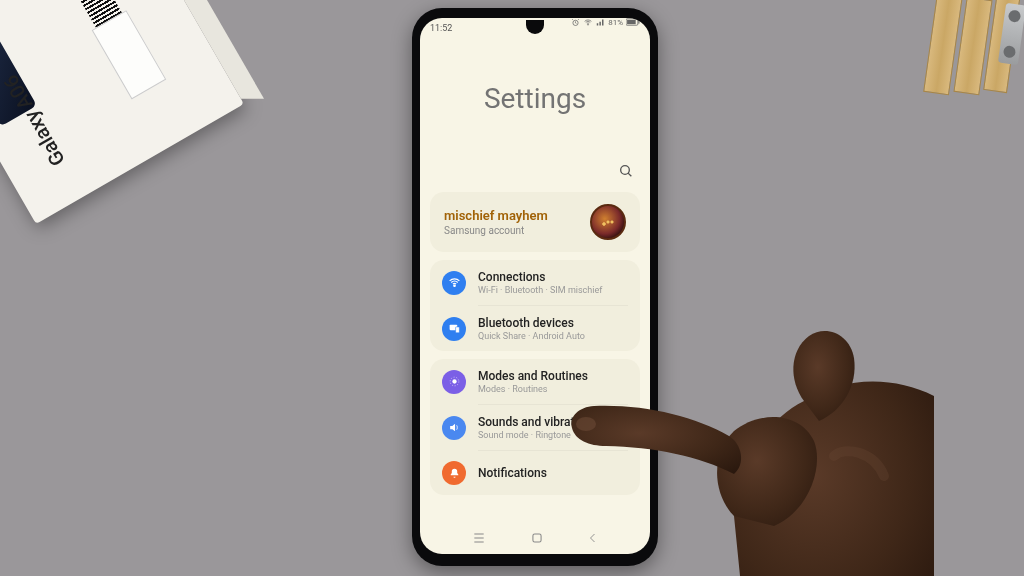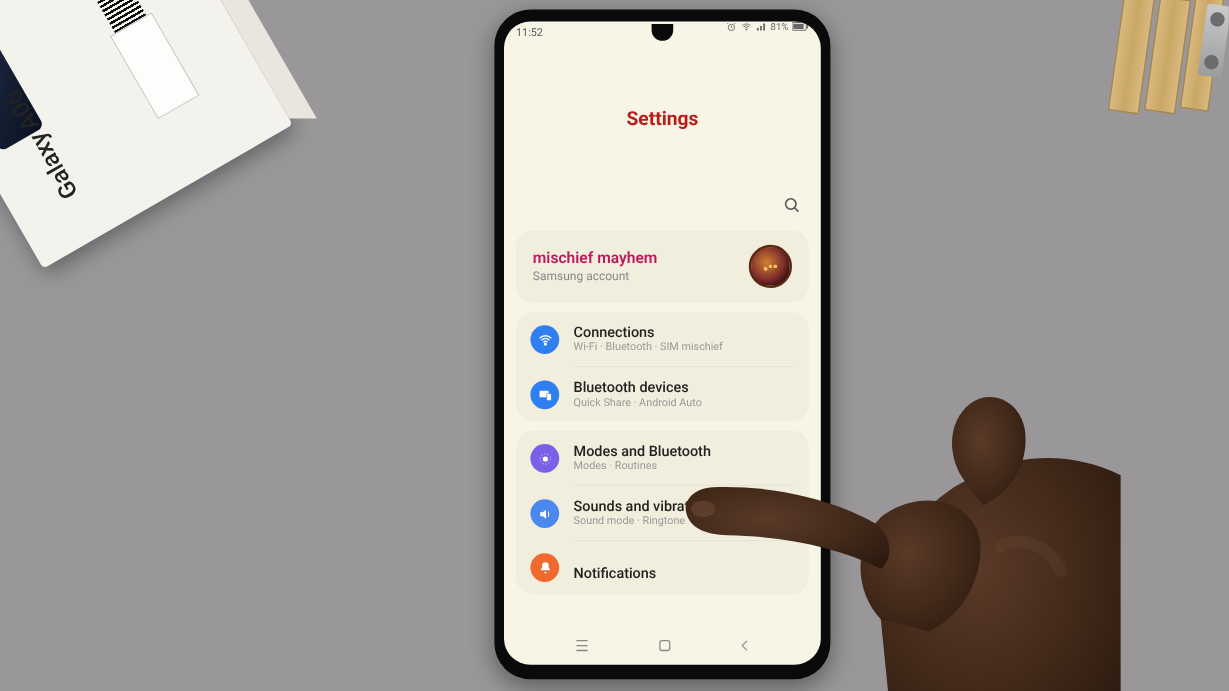--- a/index.html
+++ b/index.html
@@ -8,21 +8,21 @@
     background: #9a979a;
     font-family: -apple-system, BlinkMacSystemFont, "Segoe UI", Roboto, sans-serif;
     position: relative;
   }
 
   
   .phone {
     position: absolute;
     left: 412px;
     top: 8px;
-    width: 280px;
+    width: 246px;
     height: 558px;
     background: #0a0a0c;
     border-radius: 30px;
     box-shadow: 0 6px 20px rgba(0,0,0,0.4);
   }
   .screen {
     position: absolute;
     left: 8px; right: 8px; top: 10px; bottom: 12px;
     background: #f8f5e6;
     border-radius: 22px;
@@ -59,23 +59,23 @@
   .right-icons svg { display: block; }
 
   
   .title-area {
     height: 120px;
     display: flex;
     align-items: center;
     justify-content: center;
   }
   .title-area h1 {
-    font-size: 16px;
-    font-weight: 700;
-    color: #b91c1c;
+    font-size: 28px;
+    font-weight: 400;
+    color: #737373;
   }
 
   
   .search-row {
     height: 30px;
     display: flex;
     justify-content: flex-end;
     align-items: center;
     padding-right: 16px;
   }
@@ -83,39 +83,39 @@
   
   .account-card {
     margin: 4px 10px 8px 10px;
     background: #f1eedd;
     border-radius: 14px;
     padding: 12px 14px;
     display: flex;
     align-items: center;
     justify-content: space-between;
   }
-  .account-text .name { font-size: 13px; font-weight: 600; color: #be185d; }
+  .account-text .name { font-size: 13px; font-weight: 600; color: #a16207; }
   .account-text .sub  { font-size: 10px; color: #888; margin-top: 2px; }
   .avatar {
     width: 36px; height: 36px; border-radius: 50%;
     background: radial-gradient(circle at 40% 40%, #d08030, #7a2a2a 55%, #2a0c0c 80%);
     border: 2px solid #5a2a10;
     position: relative;
     overflow: hidden;
   }
   .avatar::after{
     content:"";
     position:absolute; inset:6px;
     background: radial-gradient(circle, #f0c060 10%, transparent 12%),
                 radial-gradient(circle at 30% 60%, #f0c060 8%, transparent 10%),
                 radial-gradient(circle at 70% 50%, #f0c060 8%, transparent 10%);
   }
   .list-item {
     display: flex;
-    align-items: flex-end;
+    align-items: center;
     padding: 10px 12px;
     gap: 12px;
   }
   .icon-circle {
     width: 24px; height: 24px; border-radius: 50%;
     display: flex; align-items: center; justify-content: center;
     flex-shrink: 0;
   }
   .ic-blue   { background: #2f7ff0; }
   .ic-blue2  { background: #2f7ff0; }
@@ -348,21 +348,21 @@
 
     <div class="list-group">
       <div class="list-item">
         <div class="icon-circle ic-purple">
           <svg viewBox="0 0 24 24" fill="#fff">
               <circle cx="12" cy="12" r="4"></circle>
               <circle cx="12" cy="12" r="8" fill="none" stroke="#fff" stroke-width="1" stroke-dasharray="2 3"></circle>
             </svg>
         </div>
         <div class="item-text">
-          <div class="title">Modes and Bluetooth</div>
+          <div class="title">Modes and Routines</div>
           <div class="sub">Modes · Routines</div>
         </div>
       </div>
       <div class="divider"></div>
       <div class="list-item">
         <div class="icon-circle ic-audio">
           <svg viewBox="0 0 24 24" fill="#fff">
               <path d="M4 9v6h4l5 4V5L8 9H4z"></path>
               <path d="M16 8c1.5 1.5 1.5 6.5 0 8" fill="none" stroke="#fff" stroke-width="1.6"></path>
             </svg>

